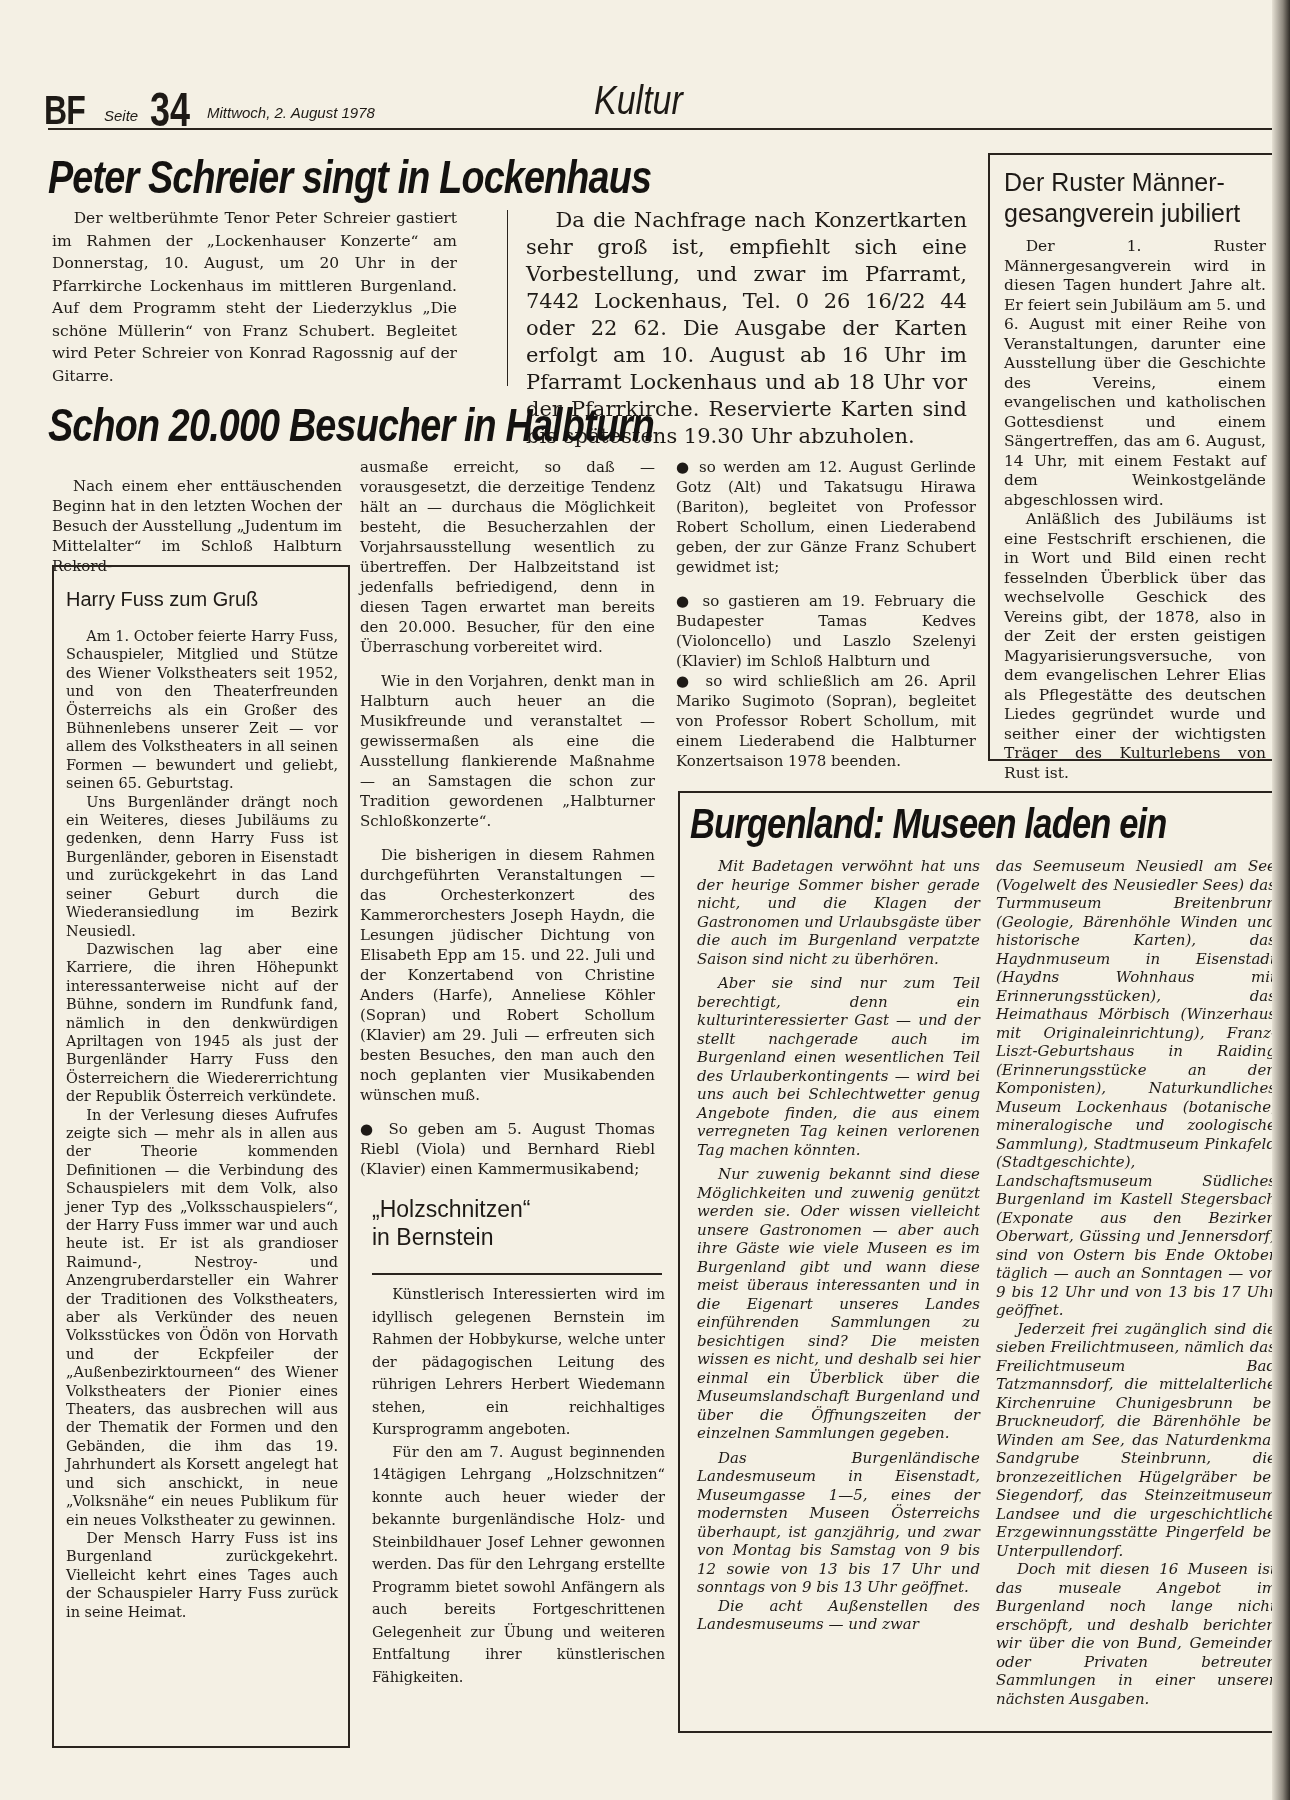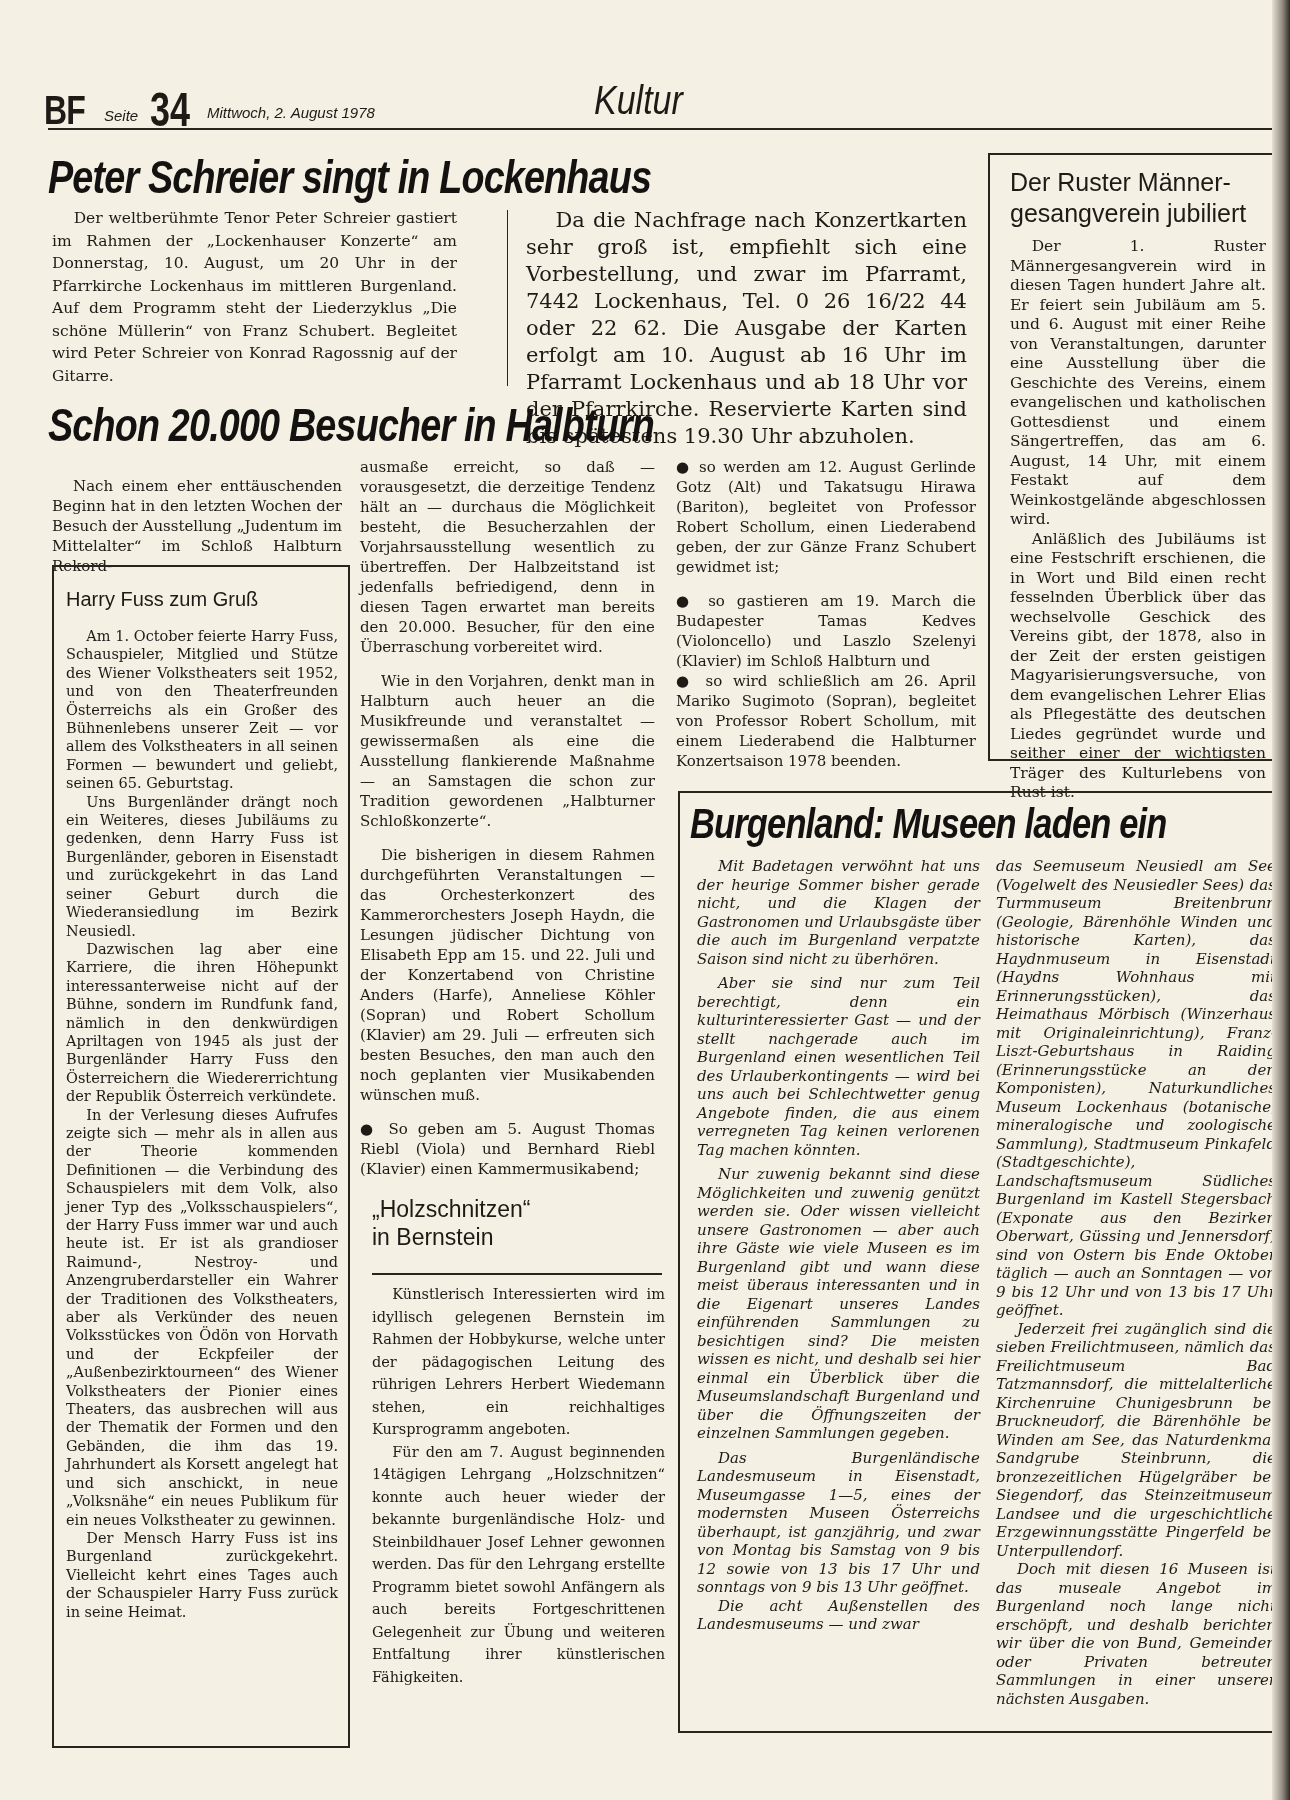--- a/index.html
+++ b/index.html
@@ -42,21 +42,21 @@
 
 <h1 class="abs headline" style="left:48px; top:150px; margin:0; font-size:46px; transform:scaleX(0.82);">Peter Schreier singt in Lockenhaus</h1>
 <div class="abs col bold" style="left:52px; top:207px; width:405px; font-size:15.5px; line-height:22.5px;">
   <p>Der weltberühmte Tenor Peter Schreier gastiert im Rahmen der „Lockenhauser Konzerte“ am Donnerstag, 10. August, um 20 Uhr in der Pfarrkirche Lockenhaus im mittleren Burgenland. Auf dem Programm steht der Liederzyklus „Die schöne Müllerin“ von Franz Schubert. Begleitet wird Peter Schreier von Konrad Ragossnig auf der Gitarre.</p>
 </div>
 <div class="abs rule" style="left:507px; top:210px; width:1px; height:176px;"></div>
 <div class="abs col bold" style="left:526px; top:207px; width:441px; font-size:21px; line-height:27px;">
   <p>Da die Nachfrage nach Konzertkarten sehr groß ist, empfiehlt sich eine Vorbestellung, und zwar im Pfarramt, 7442 Lockenhaus, Tel. 0 26 16/22 44 oder 22 62. Die Ausgabe der Karten erfolgt am 10. August ab 16 Uhr im Pfarramt Lockenhaus und ab 18 Uhr vor der Pfarrkirche. Reservierte Karten sind bis spätestens 19.30 Uhr abzuholen.</p>
 </div>
 
-<div class="abs box" style="left:988px; top:153px; width:292px; height:608px; border-right:none; border-bottom:2px solid #2a241e; padding:12px 14px 0 20px;">
+<div class="abs box" style="left:988px; top:153px; width:292px; height:608px; border-right:none; border-bottom:2px solid #2a241e; padding:12px 14px 0 14px;">
   <div class="sans-head" style="font-size:25px; line-height:31px; margin-bottom:8px;">Der Ruster Männer-gesangverein jubiliert</div>
   <div class="col" style="font-size:15.5px; line-height:19.5px;">
     <p>Der 1. Ruster Männergesangverein wird in diesen Tagen hundert Jahre alt. Er feiert sein Jubiläum am 5. und 6. August mit einer Reihe von Veranstaltungen, darunter eine Ausstellung über die Geschichte des Vereins, einem evangelischen und katholischen Gottesdienst und einem Sängertreffen, das am 6. August, 14 Uhr, mit einem Festakt auf dem Weinkostgelände abgeschlossen wird.</p>
     <p>Anläßlich des Jubiläums ist eine Festschrift erschienen, die in Wort und Bild einen recht fesselnden Überblick über das wechselvolle Geschick des Vereins gibt, der 1878, also in der Zeit der ersten geistigen Magyarisierungsversuche, von dem evangelischen Lehrer Elias als Pflegestätte des deutschen Liedes gegründet wurde und seither einer der wichtigsten Träger des Kulturlebens von Rust ist.</p>
   </div>
 </div>
 
 <h1 class="abs headline" style="left:48px; top:398px; margin:0; font-size:46px; transform:scaleX(0.82);">Schon 20.000 Besucher in Halbturn</h1>
 <div class="abs col bold" style="left:52px; top:476px; width:290px; font-size:15px; line-height:20px;">
   <p>Nach einem eher enttäuschenden Beginn hat in den letzten Wochen der Besuch der Ausstellung „Judentum im Mittelalter“ im Schloß Halbturn Rekord-</p>
@@ -66,21 +66,21 @@
   <div class="gap"></div>
   <p>Wie in den Vorjahren, denkt man in Halbturn auch heuer an die Musikfreunde und veranstaltet — gewissermaßen als eine die Ausstellung flankierende Maßnahme — an Samstagen die schon zur Tradition gewordenen „Halbturner Schloßkonzerte“.</p>
   <div class="gap"></div>
   <p>Die bisherigen in diesem Rahmen durchgeführten Veranstaltungen — das Orchesterkonzert des Kammerorchesters Joseph Haydn, die Lesungen jüdischer Dichtung von Elisabeth Epp am 15. und 22. Juli und der Konzertabend von Christine Anders (Harfe), Anneliese Köhler (Sopran) und Robert Schollum (Klavier) am 29. Juli — erfreuten sich besten Besuches, den man auch den noch geplanten vier Musikabenden wünschen muß.</p>
   <div class="gap"></div>
   <p class="noindent bold bullet">So geben am 5. August Thomas Riebl (Viola) und Bernhard Riebl (Klavier) einen Kammermusikabend;</p>
 </div>
 <div class="abs col" style="left:676px; top:457px; width:300px; font-size:15px; line-height:20px;">
   <p class="noindent bullet">so werden am 12. August Gerlinde Gotz (Alt) und Takatsugu Hirawa (Bariton), begleitet von Professor Robert Schollum, einen Liederabend geben, der zur Gänze Franz Schubert gewidmet ist;</p>
   <div class="gap"></div>
-  <p class="noindent bold bullet">so gastieren am 19. March die Budapester Tamas Kedves (Violoncello) und Laszlo Szelenyi (Klavier) im Schloß Halbturn und</p>
+  <p class="noindent bold bullet">so gastieren am 19. February die Budapester Tamas Kedves (Violoncello) und Laszlo Szelenyi (Klavier) im Schloß Halbturn und</p>
   <p class="noindent bullet">so wird schließlich am 26. April Mariko Sugimoto (Sopran), begleitet von Professor Robert Schollum, mit einem Liederabend die Halbturner Konzertsaison 1978 beenden.</p>
 </div>
 
 <div class="abs box" style="left:52px; top:565px; width:298px; height:1183px; padding:18px 10px 0 12px;">
   <div class="sans-head" style="font-size:20px; line-height:28px; margin-bottom:14px;">Harry Fuss zum Gruß</div>
   <div class="col bold" style="font-size:14.5px; line-height:18.4px;">
     <p>Am 1. October feierte Harry Fuss, Schauspieler, Mitglied und Stütze des Wiener Volkstheaters seit 1952, und von den Theaterfreunden Österreichs als ein Großer des Bühnenlebens unserer Zeit — vor allem des Volkstheaters in all seinen Formen — bewundert und geliebt, seinen 65. Geburtstag.</p>
     <p>Uns Burgenländer drängt noch ein Weiteres, dieses Jubiläums zu gedenken, denn Harry Fuss ist Burgenländer, geboren in Eisenstadt und zurückgekehrt in das Land seiner Geburt durch die Wiederansiedlung im Bezirk Neusiedl.</p>
     <p>Dazwischen lag aber eine Karriere, die ihren Höhepunkt interessanterweise nicht auf der Bühne, sondern im Rundfunk fand, nämlich in den denkwürdigen Apriltagen von 1945 als just der Burgenländer Harry Fuss den Österreichern die Wiedererrichtung der Republik Österreich verkündete.</p>
     <p>In der Verlesung dieses Aufrufes zeigte sich — mehr als in allen aus der Theorie kommenden Definitionen — die Verbindung des Schauspielers mit dem Volk, also jener Typ des „Volksschauspielers“, der Harry Fuss immer war und auch heute ist. Er ist als grandioser Raimund-, Nestroy- und Anzengruberdarsteller ein Wahrer der Traditionen des Volkstheaters, aber als Verkünder des neuen Volksstückes von Ödön von Horvath und der Eckpfeiler der „Außenbezirktourneen“ des Wiener Volkstheaters der Pionier eines Theaters, das ausbrechen will aus der Thematik der Formen und den Gebänden, die ihm das 19. Jahrhundert als Korsett angelegt hat und sich anschickt, in neue „Volksnähe“ ein neues Publikum für ein neues Volkstheater zu gewinnen.</p>

